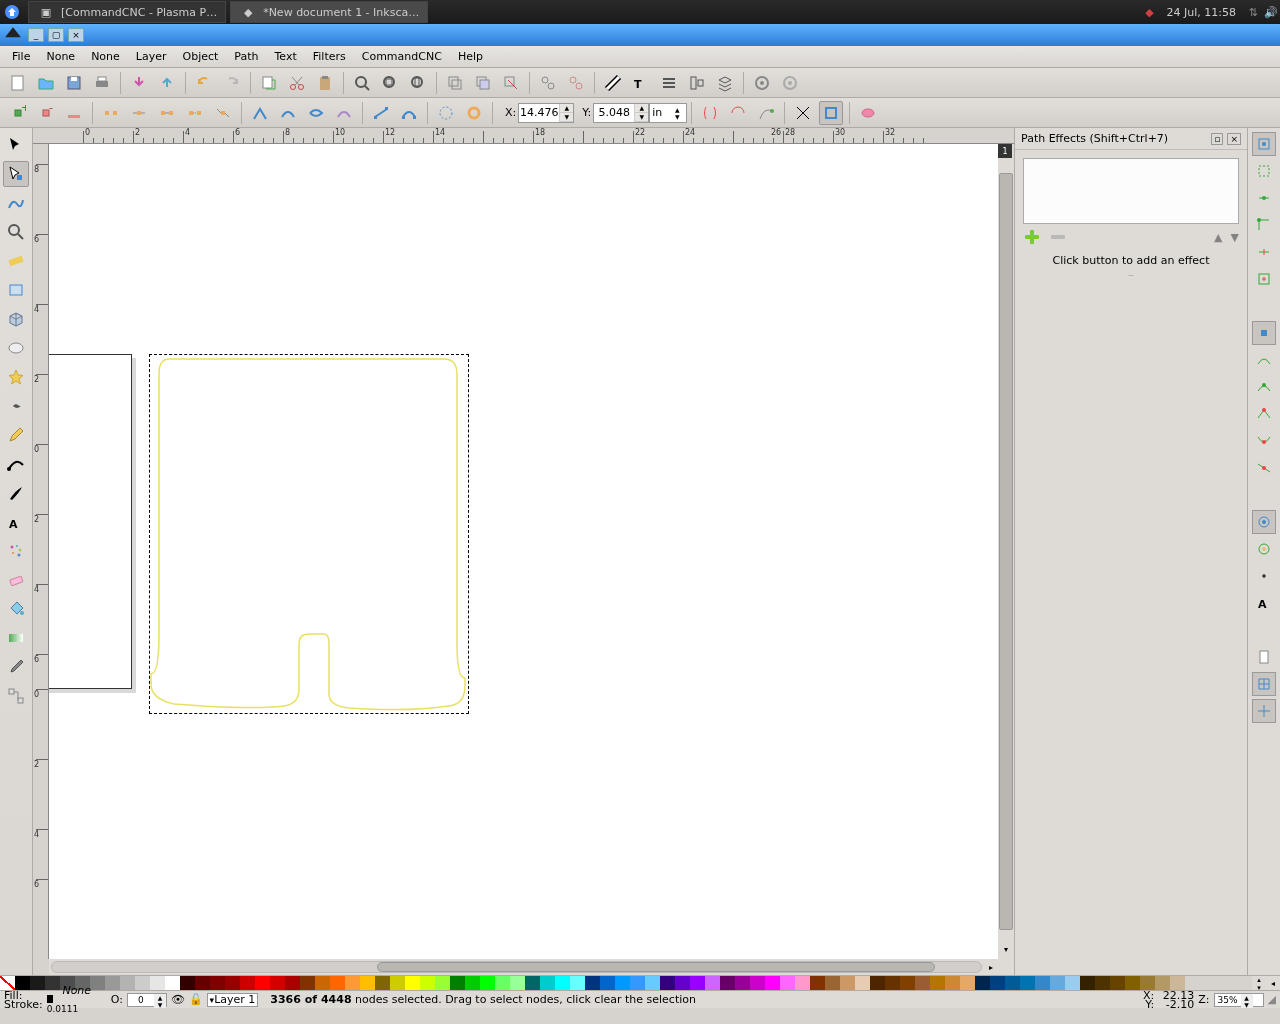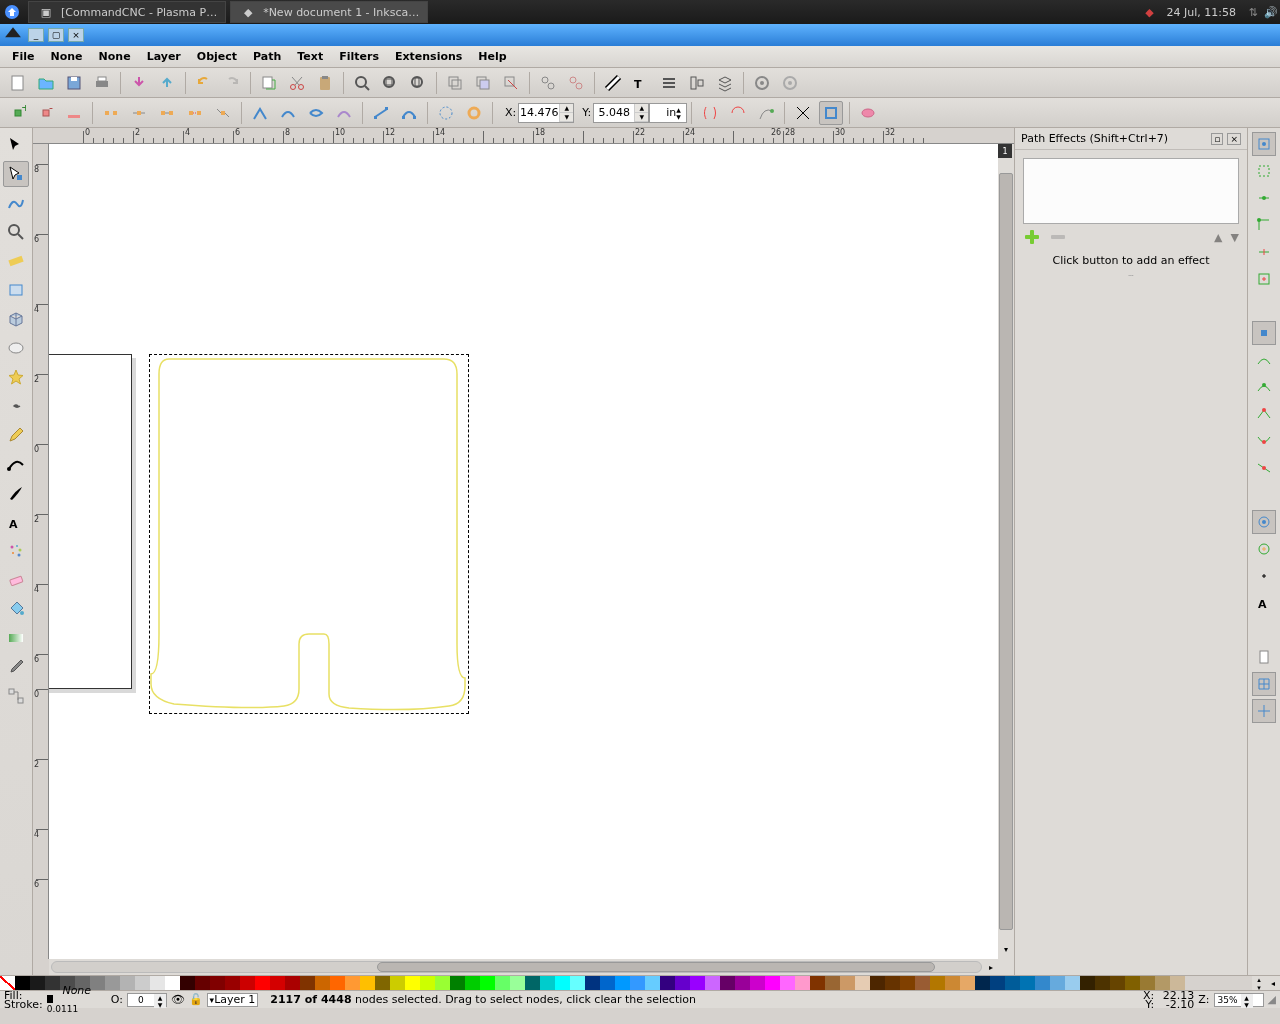--- a/index.html
+++ b/index.html
@@ -15,31 +15,31 @@
 .sys-icon { width:18px; height:18px; display:inline-flex; align-items:center; justify-content:center; }
 
 
 .titlebar { height: 22px; background: linear-gradient(#5fb3ff,#2a7dd6); display:flex; align-items:center; }
 .titlebar .appicon { width:18px; height:18px; margin:0 4px; }
 .titlebar .title { flex:1; text-align:center; color:#fff; font-weight:bold; }
 .titlebar .winbtn { width:16px; height:14px; margin:0 2px; background:#bcd3e8; border:1px solid #7aa; font-size:9px; line-height:12px; text-align:center; }
 
 
 .menubar { height: 22px; background: linear-gradient(#e8e6e2,#d8d5d1); display:flex; align-items:center; padding: 0 4px; border-bottom:1px solid #b0aaa4; }
-.menubar span { padding: 2px 8px; font-weight: bold; }
+.menubar span { padding: 2px 8px; }
 
 
 .toolbar { height: 30px; background: linear-gradient(#e2dfdb,#d2cfcb); display:flex; align-items:center; padding: 0 4px; border-bottom:1px solid #b0aaa4; }
 .tbtn { width:24px; height:24px; margin:0 2px; border:1px solid transparent; border-radius:2px; display:flex; align-items:center; justify-content:center; }
 .sep { width:1px; height:22px; background:#b0aaa4; margin:0 4px; }
 .spin { width:56px; height:20px; border:1px solid #999; background:#fff; display:flex; }
 .spin input { width:40px; border:none; text-align:center; font-size:11px; }
 .spin .ar { width:14px; display:flex; flex-direction:column; border-left:1px solid #ccc;}
 .spin .ar div { flex:1; font-size:6px; display:flex; align-items:center; justify-content:center; background:#e8e6e2; border-bottom:1px solid #ccc;}
-.unitsel { width:38px; height:20px; border:1px solid #999; background:#fff; display:flex; align-items:center; padding:0 16px; }
+.unitsel { width:38px; height:20px; border:1px solid #999; background:#fff; display:flex; align-items:center; padding:0 2px; }
 .unitsel .ar { width:14px; display:flex; flex-direction:column; margin-left:auto;}
 .unitsel .ar div {flex:1; font-size:6px; display:flex; align-items:center; justify-content:center;}
 .lbl { padding: 0 2px 0 8px; }
 
 
 .mainrow { display:flex; height: calc(1024px - 24px - 22px - 22px - 30px - 30px - 16px - 15px - 18px); }
 .toolbox { width:33px; background:linear-gradient(#e2dfdb,#dad7d3); border-right:1px solid #b0aaa4; display:flex; flex-direction:column; align-items:center; padding-top:4px; gap:3px;}
 .toolbox .tool { width:26px; height:26px; border:1px solid transparent; display:flex; align-items:center; justify-content:center; border-radius:2px; }
 .toolbox .tool.active { background:#c8c4c0; border-color:#999; }
 .toolbox .tool svg,.toolbox .tool span{ width:18px; height:18px;}
@@ -141,21 +141,21 @@
 
 <div class="menubar">
   <span>File</span>
   <span>None</span>
   <span>None</span>
   <span>Layer</span>
   <span>Object</span>
   <span>Path</span>
   <span>Text</span>
   <span>Filters</span>
-  <span>Extensions</span>
+  <span>CommandCNC</span>
   <span>Help</span>
 </div>
 
 <div class="toolbar">
   <div class="tbtn">
       <svg width="18" height="18">
         <rect x="3" y="2" width="11" height="14" fill="#fff" stroke="#888"></rect>
       </svg>
     </div>
   <div class="tbtn">
@@ -990,21 +990,21 @@
   <div class="ministep">
       <input value="0" style="">
       <div class="ar">
         <div>▲</div>
         <div>▼</div>
       </div>
     </div>
   <span>👁</span>
   <span>🔓</span>
   <div class="layersel">▾ <span>Layer 1</span></div>
-  <div class="msg"><b>2117 of 4448</b><span> nodes selected. Drag to select nodes, click clear the selection</span></div>
+  <div class="msg"><b>3366 of 4448</b><span> nodes selected. Drag to select nodes, click clear the selection</span></div>
   <div class="coord">
     <div><span>X:</span></div>
     <div><span>Y:</span></div>
   </div>
   <div class="coord" style="width:36px;">
     <div>22.13</div>
     <div>-2.10</div>
   </div>
   <span>Z:</span>
   <div class="ministep" style="width:50px">

